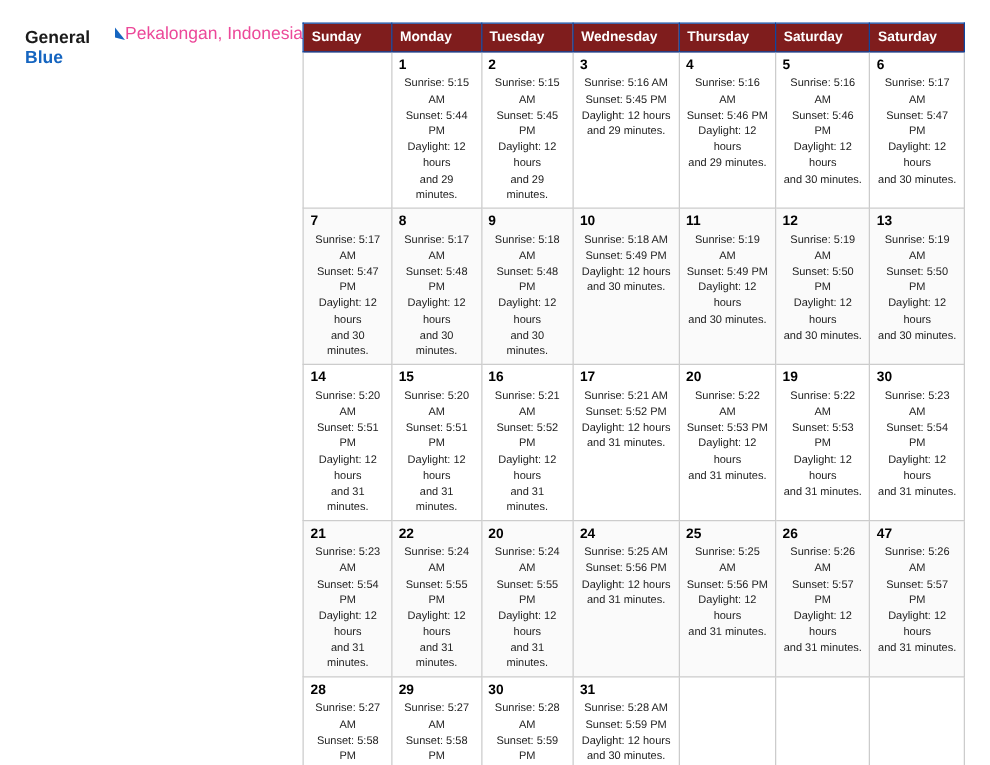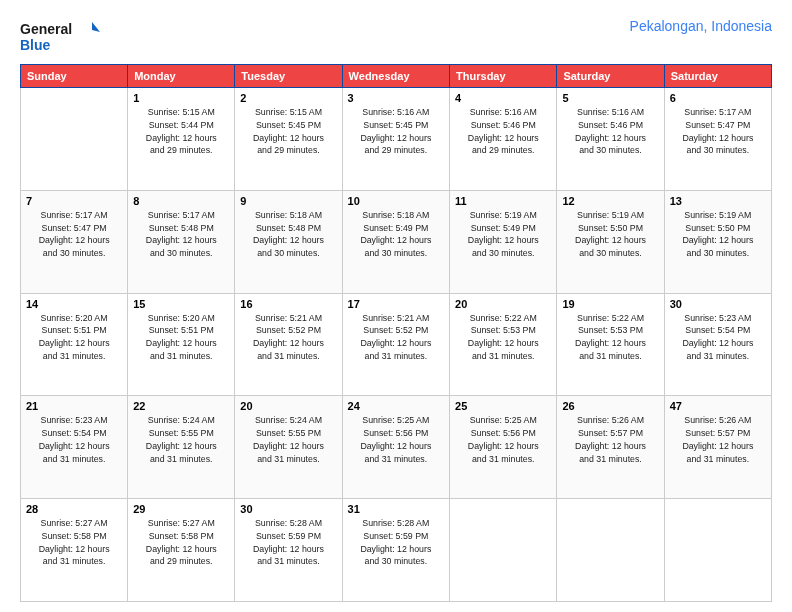--- a/index.html
+++ b/index.html
@@ -8,21 +8,21 @@
       background: #fff;
       width: 792px;
       height: 612px;
       overflow: hidden;
     }
     .page {
       width: 792px;
       height: 612px;
       padding: 18px 20px 10px 20px;
       display: flex;
-      flex-direction: column;
+      flex-direction: row;
     }
     .header {
       display: flex;
       justify-content: space-between;
       align-items: flex-start;
       margin-bottom: 10px;
     }
     .logo {
       display: flex;
       align-items: center;
@@ -32,21 +32,21 @@
       text-align: right;
     }
     .month-title {
       font-size: 32px;
       font-weight: bold;
       color: #1a1a1a;
       line-height: 1.1;
     }
     .location {
       font-size: 14px;
-      color: #3b82f6;
+      color: #ec4899;
     }
     .calendar {
       width: 100%;
       border-collapse: collapse;
       flex: 1;
       font-size: 9.5px;
     }
     .calendar th {
       background: #1565c0;
       color: #fff;
@@ -73,21 +73,21 @@
       font-size: 8.8px;
       color: #222;
       line-height: 1.45;
       text-align: center;
     }
     .empty-cell {
       background: #f9f9f9;
     }
     tr:nth-child(even) td { background: #fafafa; }
     tr:nth-child(odd) td { background: #fff; }
-    .calendar thead tr th { background: #ef4444; }
+    .calendar thead tr th { background: #7f1d1d; }
   </style>
 </head>
 <body>
 
 <div class="page">
   <div class="header">
     <div class="logo">
   <svg width="80" height="36" viewBox="0 0 80 36">
     <text x="0" y="16" font-size="14" font-weight="bold" font-family="Arial" fill="#1a1a1a">General</text>
     <text x="0" y="32" font-size="14" font-weight="bold" font-family="Arial" fill="#1565c0">Blue</text>

